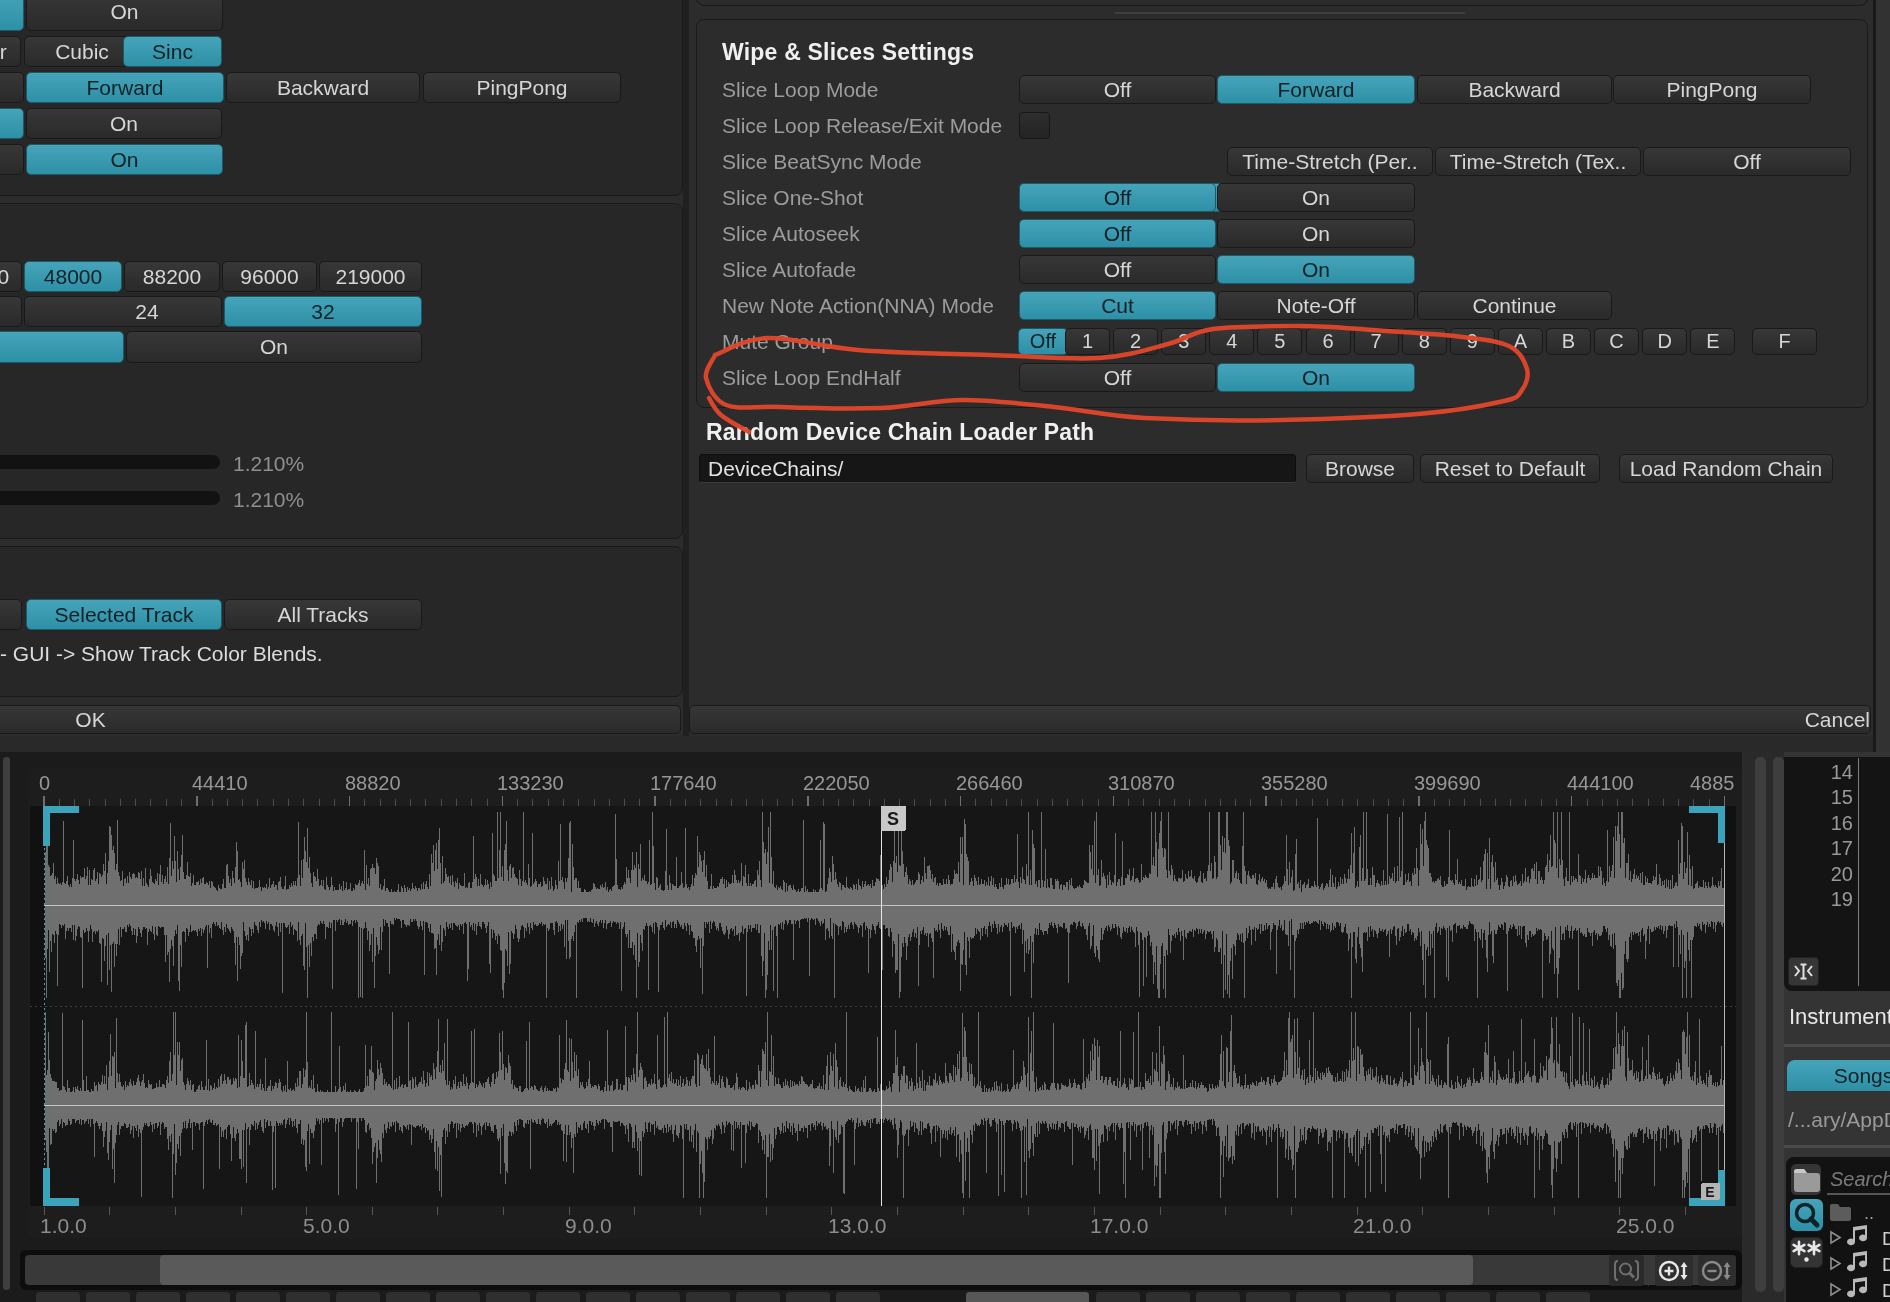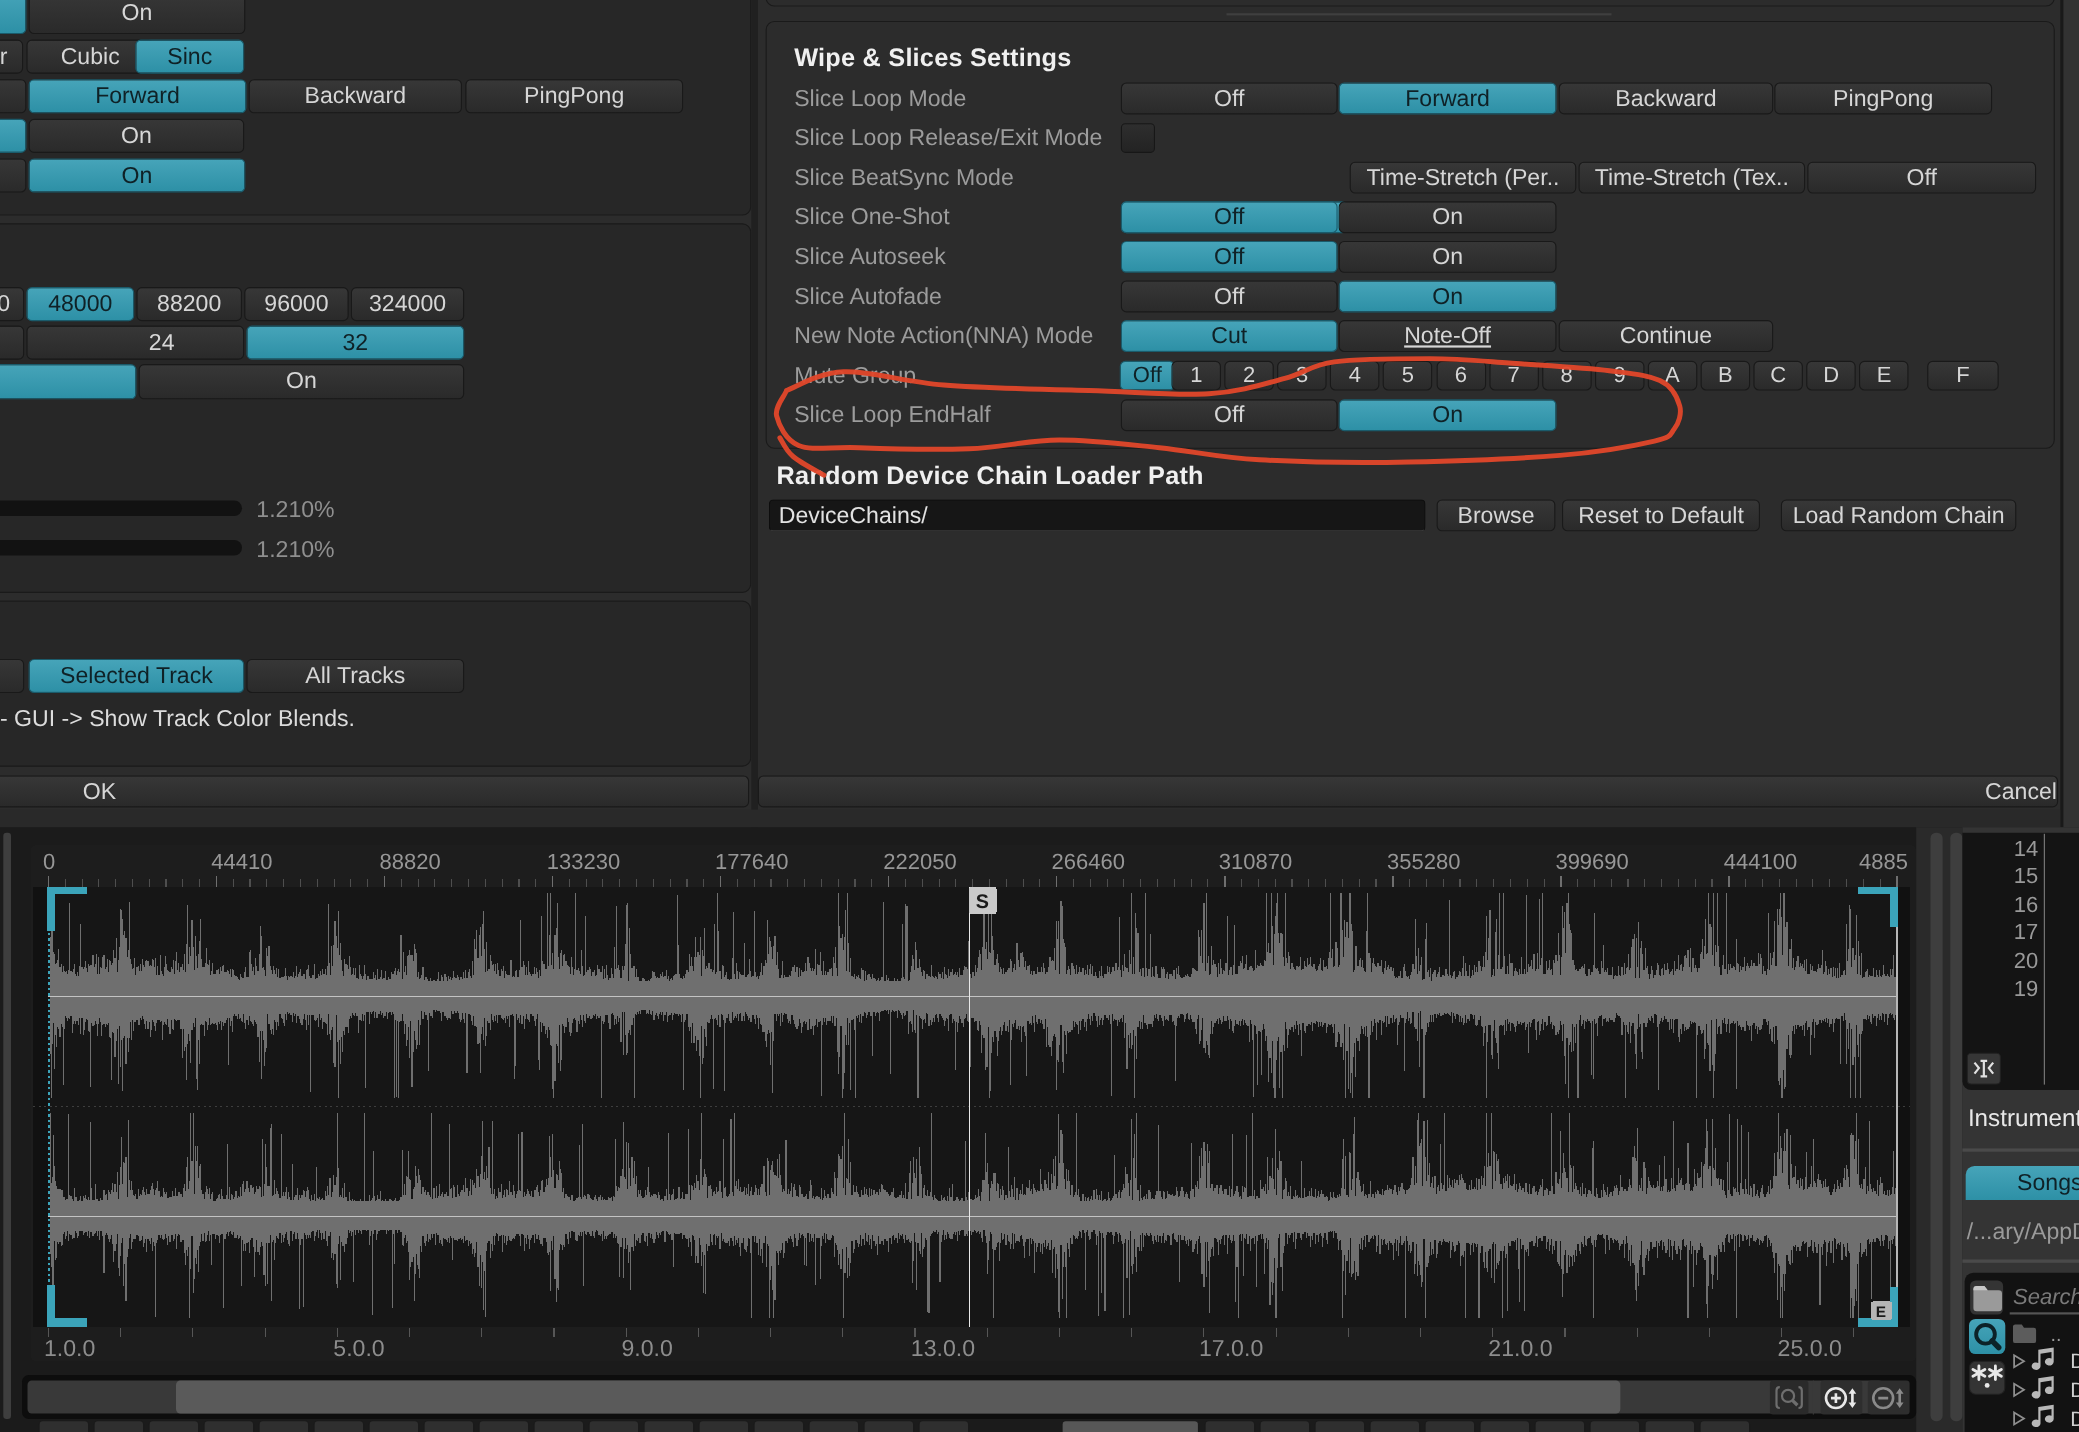--- a/index.html
+++ b/index.html
@@ -58,21 +58,21 @@
 <div class="btn teal" style="left:24px;top:261px;width:98px;height:31px;">
     <span>48000</span>
   </div>
 <div class="btn" style="left:124px;top:261px;width:96px;height:31px;">
     <span>88200</span>
   </div>
 <div class="btn" style="left:222px;top:261px;width:95px;height:31px;">
     <span>96000</span>
   </div>
 <div class="btn" style="left:319px;top:261px;width:103px;height:31px;">
-    <span>324000</span>
+    <span>219000</span>
   </div>
 <div class="btn" style="left:-62px;top:296px;width:84px;height:31px;"></div>
 <div class="btn" style="left:24px;top:296px;width:198px;height:31px;padding-left:48px;">
     <span>24</span>
   </div>
 <div class="btn teal" style="left:224px;top:296px;width:198px;height:31px;">
     <span>32</span>
   </div>
 <div class="btn teal" style="left:-40px;top:331px;width:164px;height:32px;">
     <span></span>
@@ -151,21 +151,21 @@
   </div>
 <div class="btn" style="left:1019px;top:255.0px;width:197px;height:29px;">
     <span>Off</span>
   </div>
 <div class="btn teal" style="left:1217px;top:255.0px;width:198px;height:29px;">
     <span>On</span>
   </div>
 <div class="btn teal" style="left:1019px;top:291.0px;width:197px;height:29px;">
     <span>Cut</span>
   </div>
-<div class="btn" style="left:1217px;top:291.0px;width:198px;height:29px;text-decoration:underline;">
+<div class="btn" style="left:1217px;top:291.0px;width:198px;height:29px;">
     <span>Note-Off</span>
   </div>
 <div class="btn" style="left:1417px;top:291.0px;width:195px;height:29px;">
     <span>Continue</span>
   </div>
 <div class="btn teal" style="left:1018px;top:328px;width:50px;height:27px;font-size:20px;">
     <span>Off</span>
   </div>
 <div class="btn" style="left:1065.0px;top:328px;width:45px;height:27px;font-size:20px;">
     <span>1</span>

